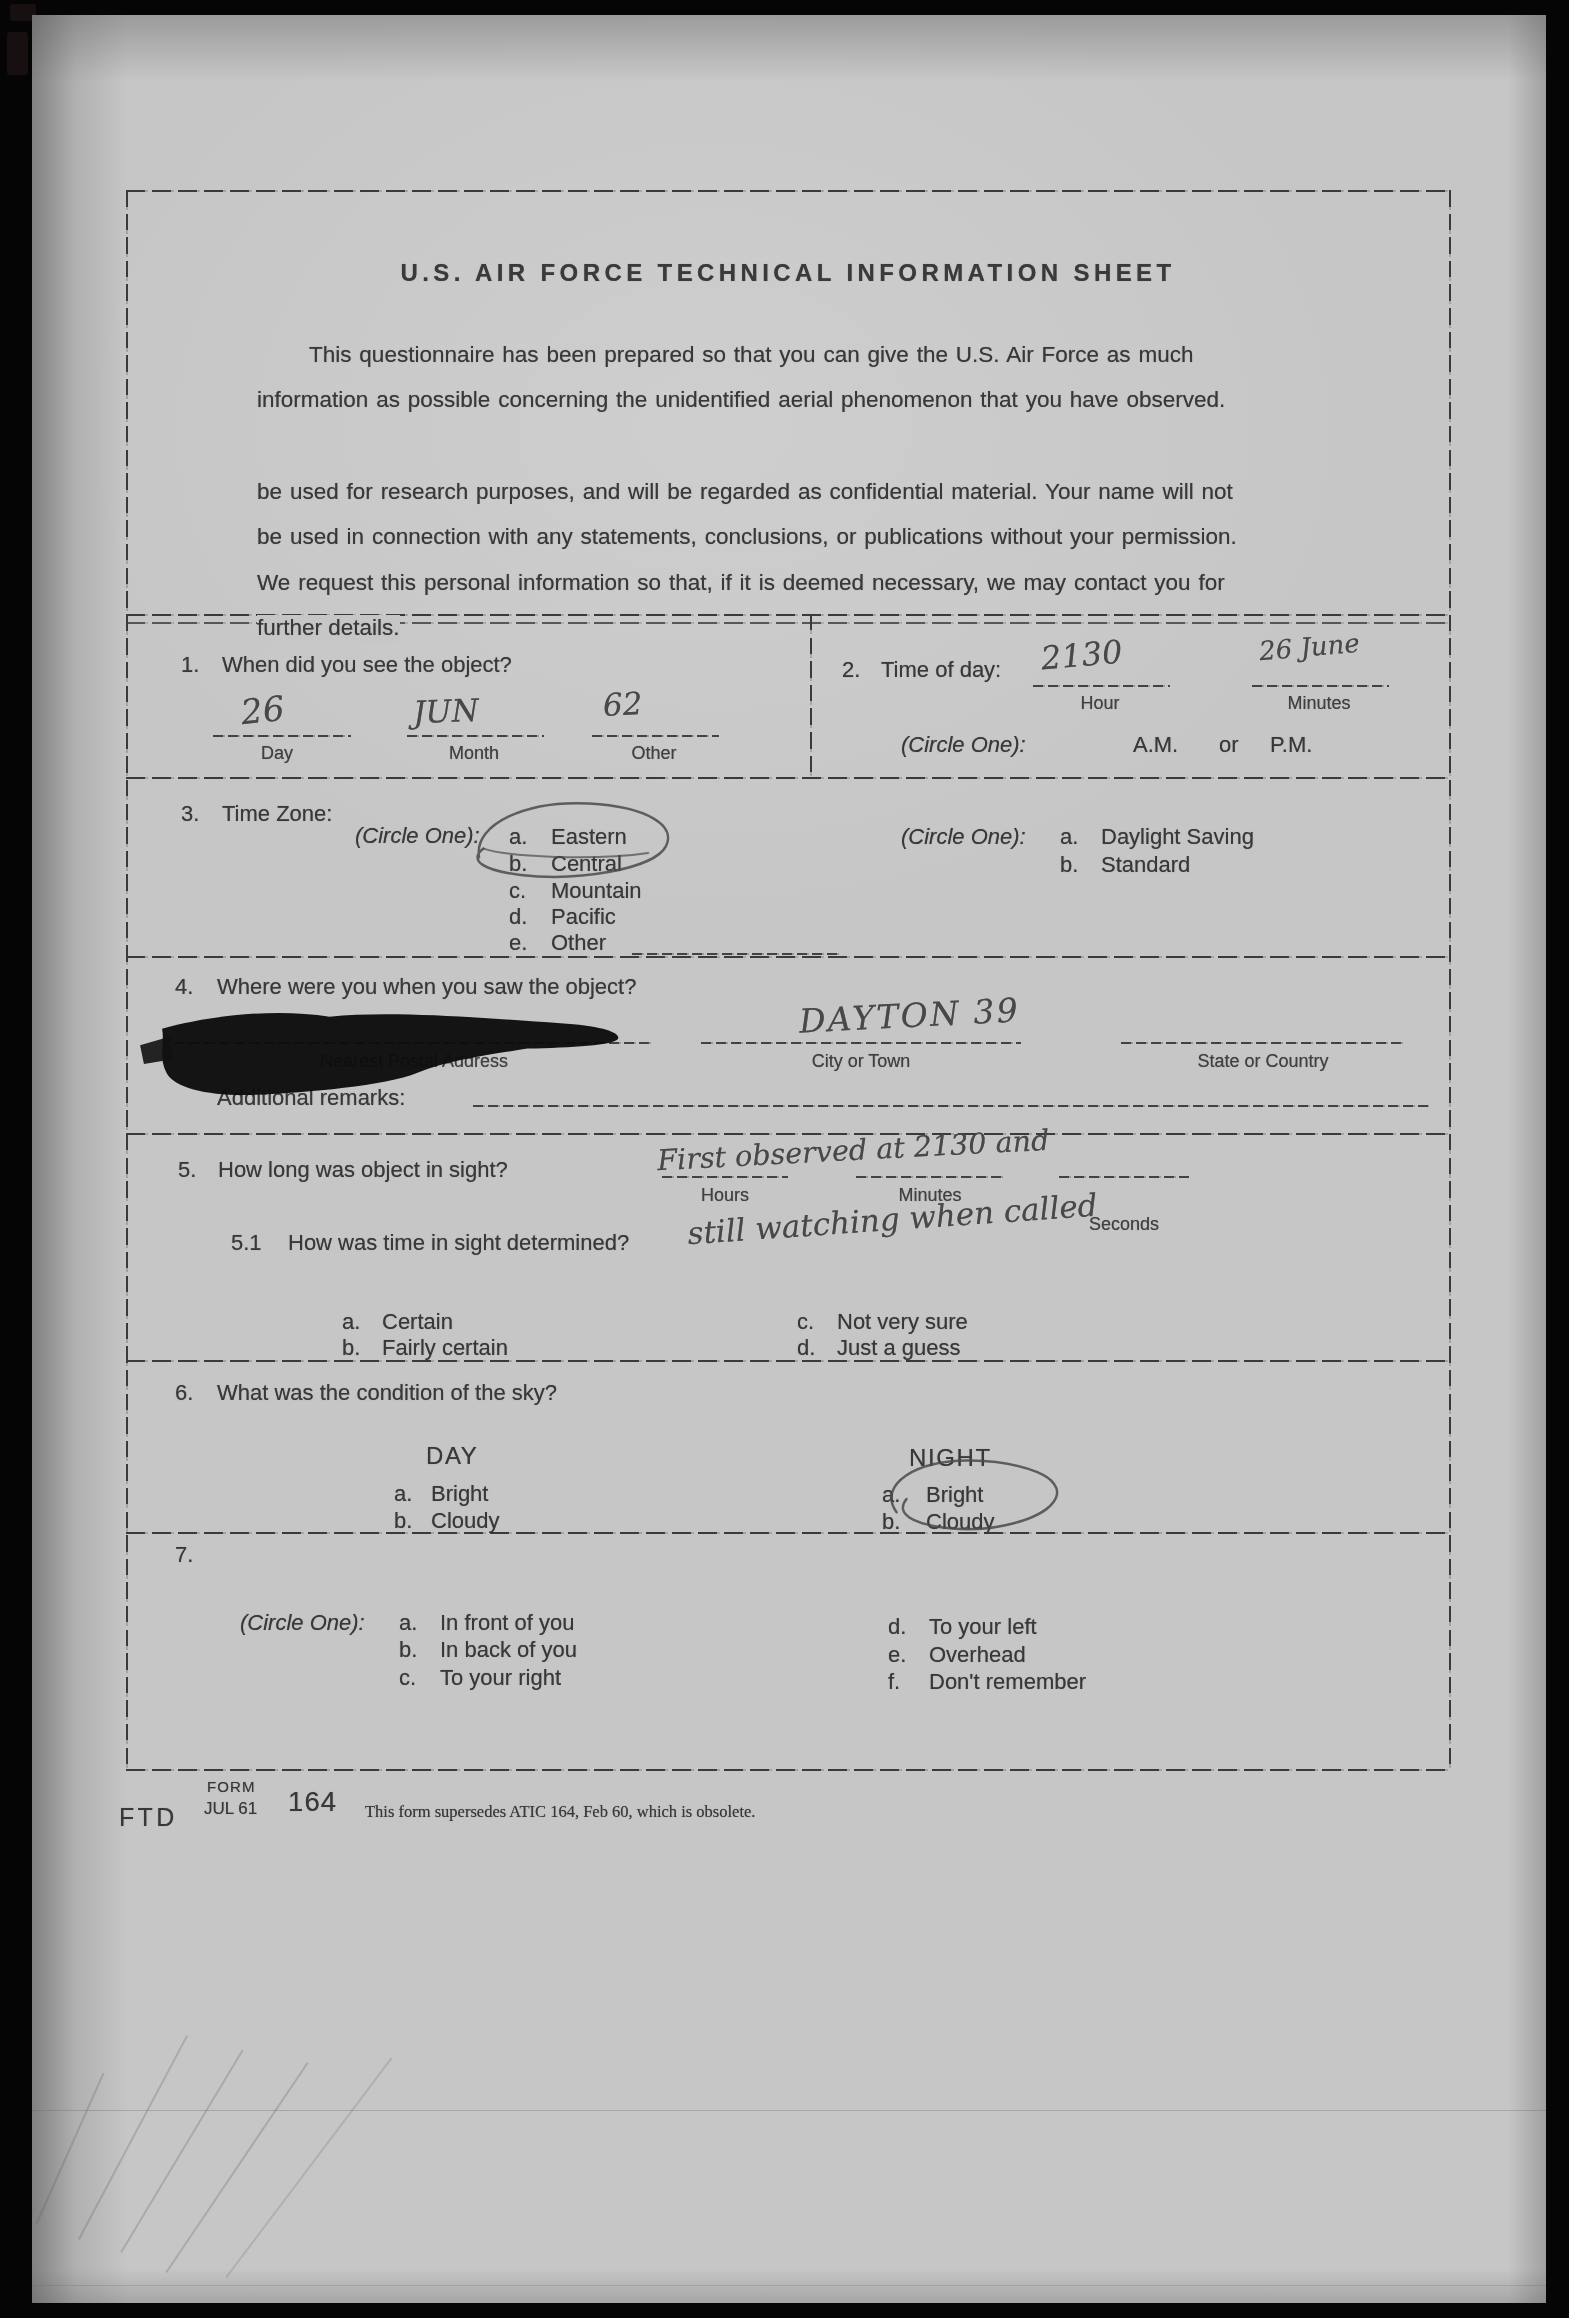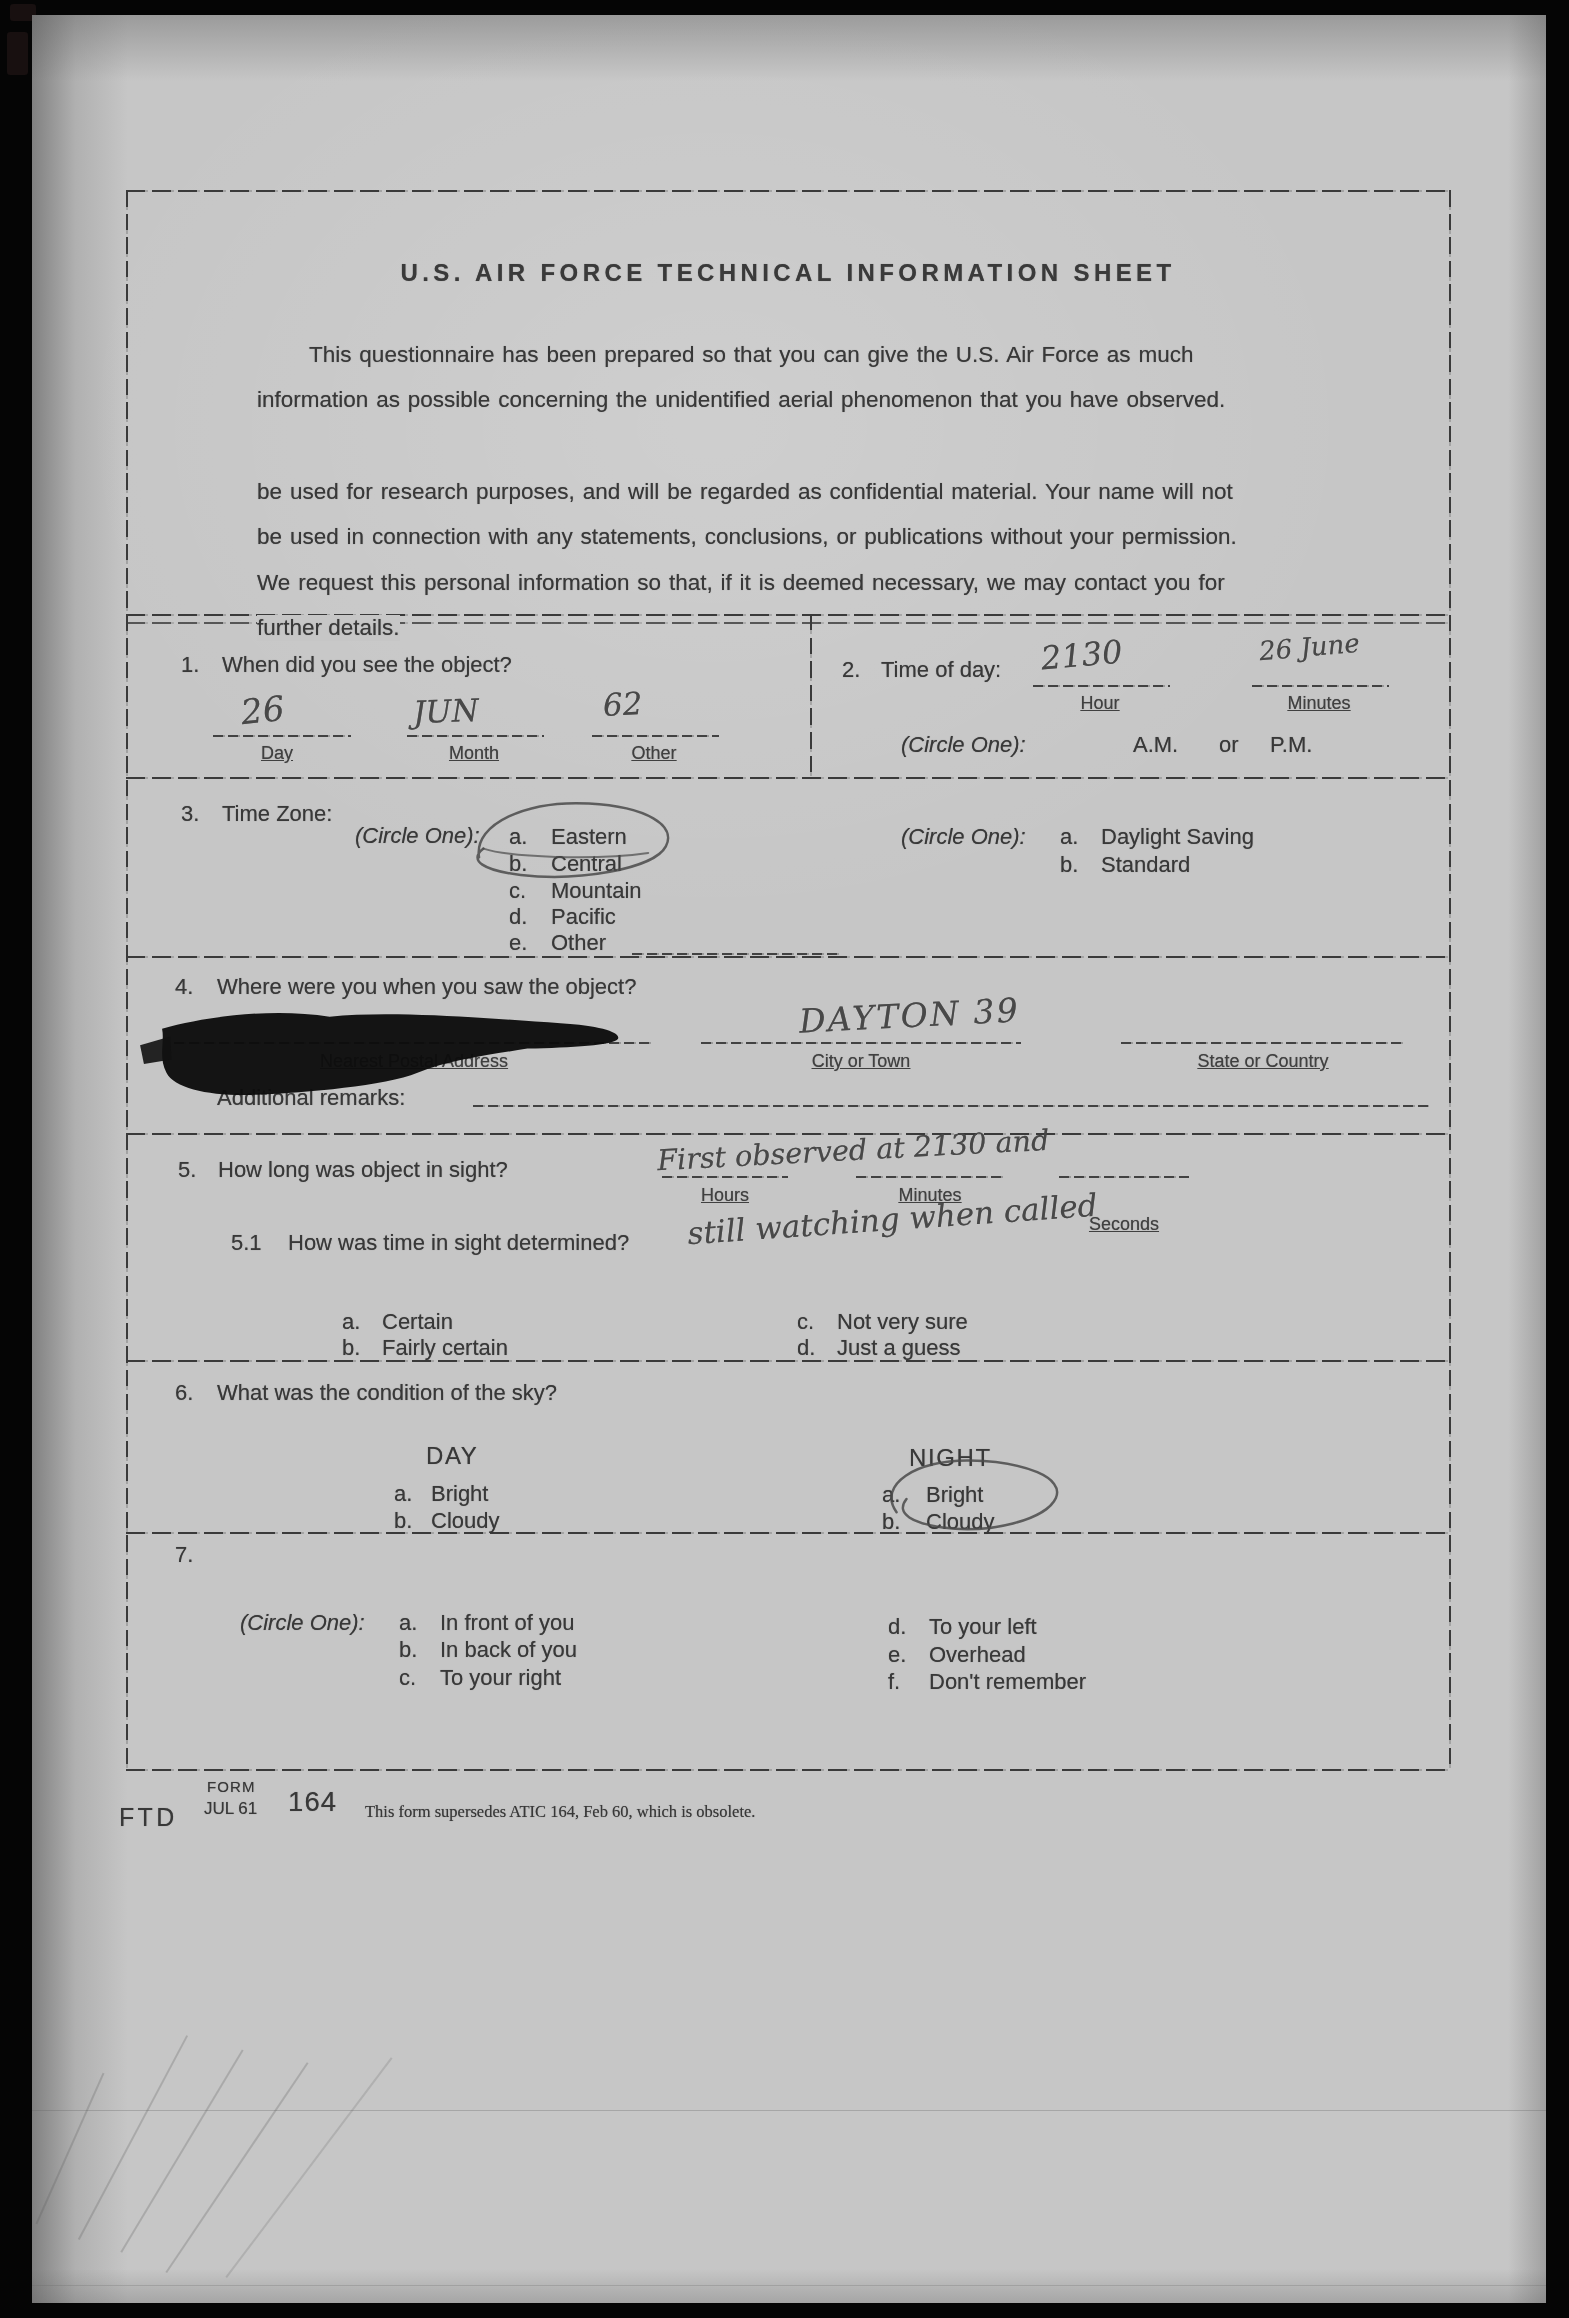--- a/index.html
+++ b/index.html
@@ -4,21 +4,21 @@
 <style>
   html,body{margin:0;padding:0;background:#000;}
   .scan{position:relative;width:1569px;height:2319px;background:#050505;overflow:hidden;
         font-family:"Liberation Sans",sans-serif;}
   .paper{position:absolute;left:32px;top:15.4px;width:1514px;height:2288px;background:#c6c6c6;
          background-image:radial-gradient(ellipse 934px 714px at 45% 18%, rgba(255,255,255,.15), transparent 70%);}
   .shade{position:absolute;pointer-events:none;}
   .abs{position:absolute;white-space:nowrap;}
   .pr{color:#383838;text-shadow:0 0 0.8px rgba(40,40,40,.55);}
   .q{font-size:22px;}
-  .sm{font-size:18px;color:#404040;text-decoration:underline;}
+  .sm{font-size:18px;color:#404040;}
   .tiny{font-size:15px;}
   .it{font-style:italic;}
   .ctr{transform:translateX(-50%);}
   .hand{font-family:"DejaVu Serif",serif;font-style:italic;color:#484848;
         text-shadow:0 0 0.5px rgba(60,60,60,.5);}
   .u{position:absolute;height:1.6px;
      background:repeating-linear-gradient(90deg,#424242 0 10px,rgba(66,66,66,.35) 10px 12px,transparent 12px 15px);}
   .rule-h{position:absolute;height:2.2px;
      background:repeating-linear-gradient(90deg,#3a3a3a 0 18.7px,rgba(58,58,58,.25) 18.7px 22px,transparent 22px 26px);}
   .rule-v{position:absolute;width:2.2px;

